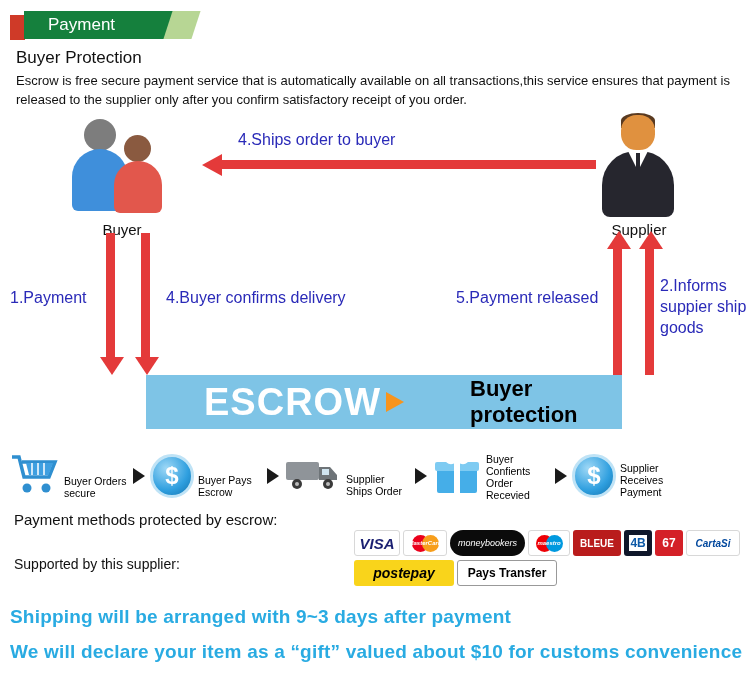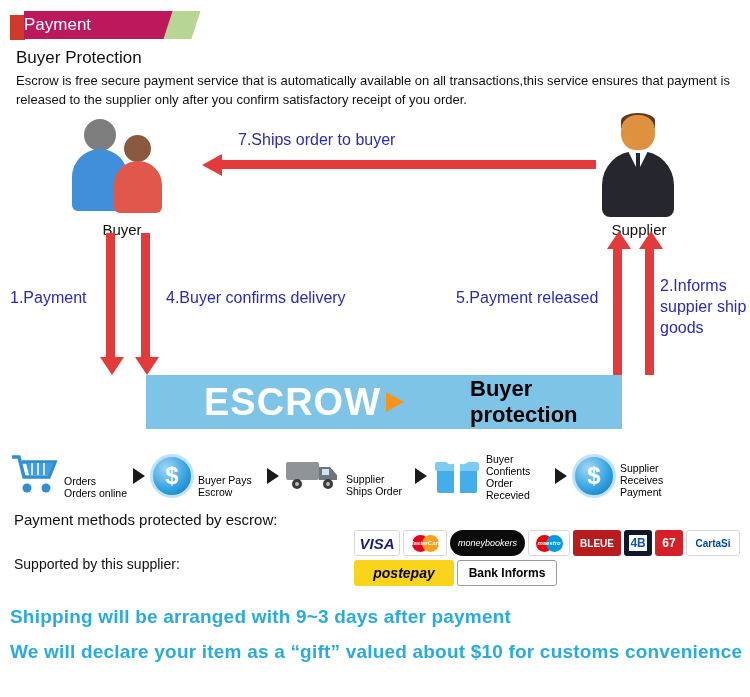--- a/index.html
+++ b/index.html
@@ -3,21 +3,21 @@
 <meta charset="utf-8">
 <style>
   *{box-sizing:border-box;margin:0;padding:0}
   html,body{background:#fff}
   body{width:750px;height:697px;font-family:"Liberation Sans","DejaVu Sans",sans-serif;color:#111;overflow:hidden}
   .page{position:relative;width:750px;height:697px;padding:6px 6px 0 6px}
 
   
   .ribbon{position:relative;height:34px;margin:2px 0 6px 0}
   .ribbon-fold{position:absolute;left:4px;top:7px;width:15px;height:25px;background:#cf3a28}
-  .ribbon-main{position:absolute;left:18px;top:3px;height:28px;width:150px;background:#be185d;color:#fff;font-size:17px;line-height:28px;}
+  .ribbon-main{position:absolute;left:18px;top:3px;height:28px;width:150px;background:#15803d;color:#fff;font-size:17px;line-height:28px;padding-left:24px}
   .ribbon-tail{position:absolute;left:162px;top:3px;width:28px;height:28px;background:#b7d694;transform:skewX(-18deg)}
 
   .heading{font-size:17px;font-weight:normal;margin:0 0 3px 10px}
   .intro{font-size:13px;line-height:19px;margin:0 2px 4px 10px;max-width:740px}
 
   
   .diagram{position:relative;height:330px}
   .fig-buyer{position:absolute;left:66px;top:6px;width:100px;height:102px}
   .bp-head1{position:absolute;left:12px;top:0;width:32px;height:32px;background:#7d7d7d;border-radius:50%}
   .bp-body1{position:absolute;left:0;top:30px;width:56px;height:62px;background:#3f8fdb;border-radius:28px 28px 6px 6px}
@@ -65,21 +65,21 @@
   .mc-red{background:#eb001b;margin-right:-7px}
   .mc-org{background:#f79e1b}
   .mini-txt{position:absolute;left:0;right:0;text-align:center;font-size:6px;color:#fff;font-style:italic;font-weight:bold}
   .moneybookers{background:#0b0b0b;color:#fff;font-style:italic;border-radius:13px;padding:13px 8px;font-size:9px}
   .maestro{background:#fff;border:1px solid #d8d8d8;width:42px;position:relative}
   .ms-blue{background:#0099df}
   .ms-red{background:#ed0006;margin-right:-7px}
   .bleue{background:#b91c1c;color:#fff;font-weight:bold;width:48px;font-size:10px}
   .b4{background:#fff;border:5px solid #0f172a;color:#0e5aa7;font-weight:bold;width:28px;font-size:12px}
   .e67{background:#d42027;color:#fff;font-weight:bold;width:28px;font-size:12px}
-  .cartasi{background:#fff;border:1px solid #d8d8d8;color:#00479d;font-weight:bold;width:54px;font-size:10px}
+  .cartasi{background:#fff;border:1px solid #d8d8d8;color:#00479d;font-weight:bold;font-style:italic;width:54px;font-size:10px}
   .postepay{background:#f9d41b;color:#000;font-weight:bold;font-style:italic;width:100px;font-size:14px}
   .bank{background:#fff;border:1px solid #999;color:#000;font-weight:bold;width:100px;font-size:12px}
 
   .notes{margin:16px 0 0 4px}
   .note{color:#29abe2;font-weight:bold;font-size:19px;margin-bottom:13px;letter-spacing:.2px;white-space:nowrap}
 </style>
 </head>
 <body>
 
 <div class="page">
@@ -105,21 +105,21 @@
 
     <div class="fig-supplier">
       <div class="sp-hair"></div>
       <div class="sp-head"></div>
       <div class="sp-body"></div>
       <div class="sp-shirt"></div>
       <div class="sp-tie"></div>
     </div>
     <div class="name-label" style="left:598px;top:108px;width:70px">Supplier</div>
 
-    <div class="dlabel" style="left:232px;top:18px">7.Ships order to buyer</div>
+    <div class="dlabel" style="left:232px;top:18px">4.Ships order to buyer</div>
     <div class="arrow-shaft-h" style="left:214px;top:47px;width:376px"></div>
     <div class="arrow-head-left" style="left:196px;top:41px"></div>
 
     <div class="arrow-shaft-v" style="left:100px;top:120px;height:124px"></div>
     <div class="arrow-head-down" style="left:94px;top:244px"></div>
     <div class="arrow-shaft-v" style="left:135px;top:120px;height:124px"></div>
     <div class="arrow-head-down" style="left:129px;top:244px"></div>
 
     <div class="arrow-head-up" style="left:601px;top:118px"></div>
     <div class="arrow-shaft-v" style="left:607px;top:136px;height:126px"></div>
@@ -143,21 +143,21 @@
     <div class="pstep">
       <span>
         <svg width="50" height="42" viewBox="0 0 50 42">
           <path d="M2 4 h7 l5 20 h25 l6 -15 h-33" fill="none" stroke="#2f8fd0" stroke-width="3.5"></path>
           <path d="M16 10 h27 l-4.5 12 h-19.5 z" fill="#3f9fe0"></path>
           <path d="M22 10 v12 M28 10 v12 M34 10 v12" stroke="#fff" stroke-width="1.5"></path>
           <circle cx="17" cy="35" r="4.5" fill="#2f8fd0"></circle>
           <circle cx="36" cy="35" r="4.5" fill="#2f8fd0"></circle>
         </svg>
       </span>
-      <span class="plabel">Orders Orders online</span>
+      <span class="plabel">Buyer Orders secure</span>
     </div>
 
     <span class="psep"></span>
 
     <div class="pstep">
       <span class="coin">
           <span>$</span>
         </span>
       <span class="plabel">Buyer Pays Escrow</span>
     </div>
@@ -222,21 +222,21 @@
             <i class="mc-c ms-blue"></i>
           <em class="mini-txt">maestro</em>
         </span>
         <span class="pm bleue">BLEUE</span>
         <span class="pm b4">4B</span>
         <span class="pm e67">67</span>
         <span class="pm cartasi">CartaSi</span>
       </div>
       <div class="logo-row">
         <span class="pm postepay">postepay</span>
-        <span class="pm bank">Bank Informs</span>
+        <span class="pm bank">Pays Transfer</span>
       </div>
     </div>
   </div>
 
   <div class="notes">
     <div class="note">Shipping will be arranged with 9~3 days after payment</div>
     <div class="note">We will declare your item as a “gift” valued about $10 for customs convenience</div>
   </div>
 
 </div>

